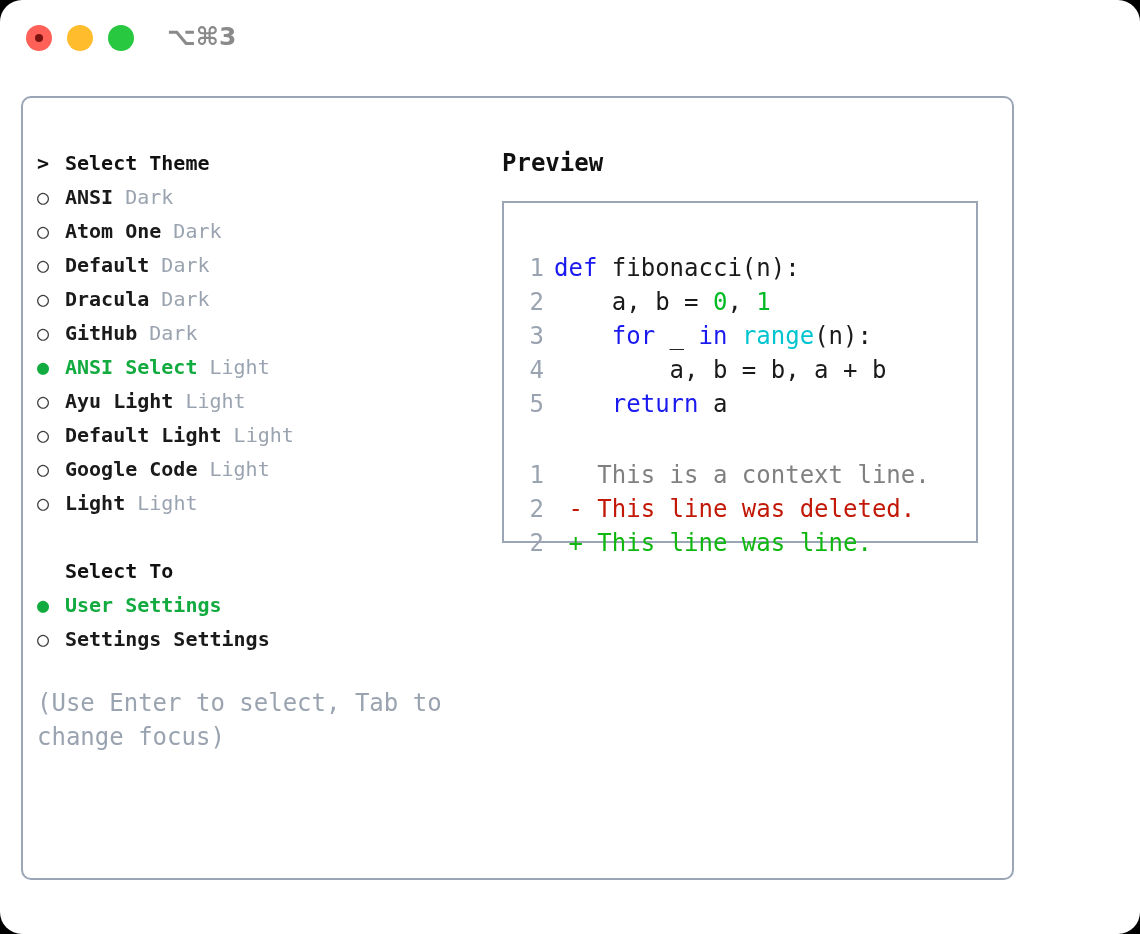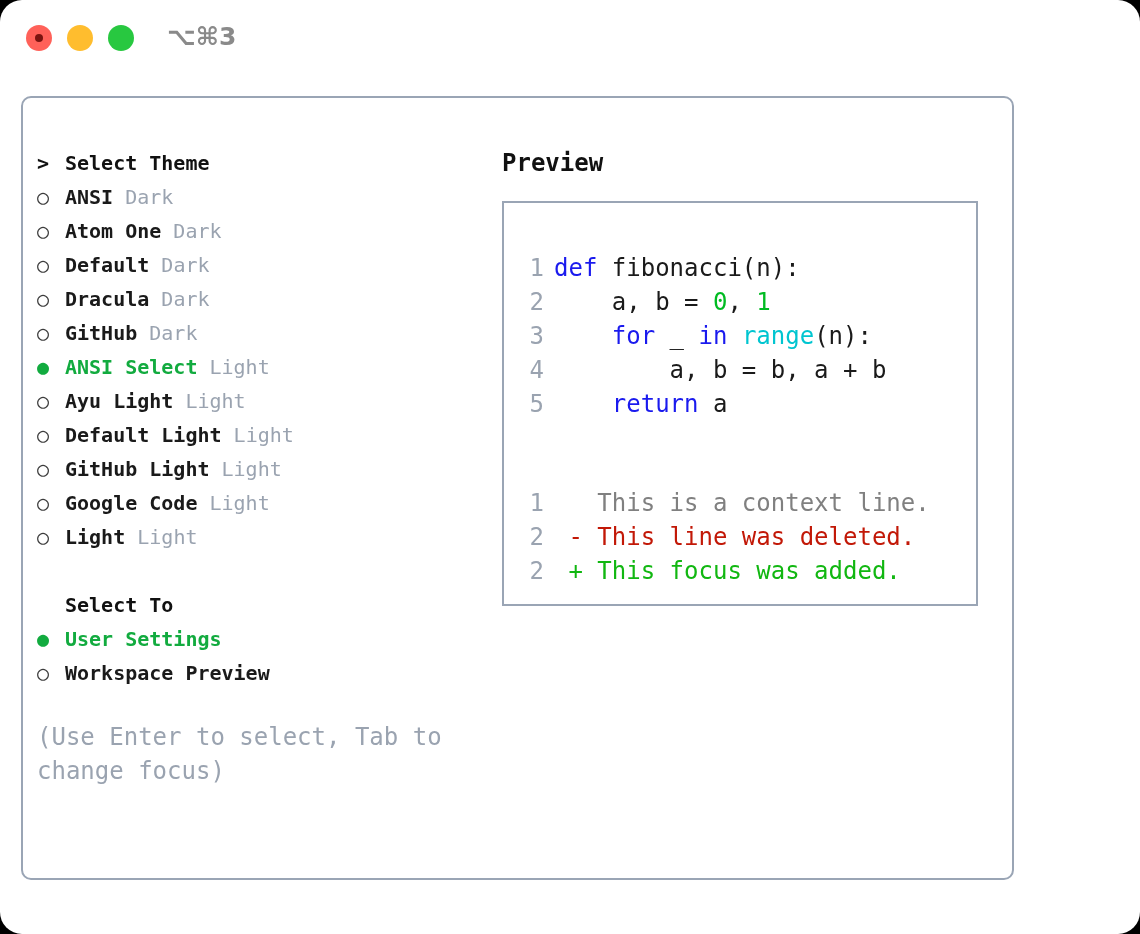--- a/index.html
+++ b/index.html
@@ -162,21 +162,21 @@
   }
   .preview-title {
     font-size: 24px;
     font-weight: bold;
     color: #111111;
     line-height: 34px;
   }
   .preview-box {
     margin-top: 21px;
     width: 476px;
-    height: 405px;
+    height: 342px;
     border: 2px solid #9aa5b5;
     box-sizing: border-box;
     background: #ffffff;
     position: relative;
   }
   .code {
     position: absolute;
     left: 18px;
     top: 48px;
     font-size: 24px;
@@ -196,21 +196,20 @@
   .tok-fn  { color: #00c5d0; text-align: center; }
   .tok-pl  { color: #1a1a1a; }
 
   .diff {
     position: absolute;
     left: 18px;
     top: 255px;
     font-size: 24px;
     line-height: 34px;
     white-space: pre;
-    margin-top: 28px;
   }
   .diff-line { white-space: pre; }
   .diff-ctx { color: #808080; }
   .diff-del { color: #c21807; }
   .diff-add { color: #11b711; }
 </style>
 </head>
 <body>
 
 <div class="window">
@@ -235,40 +234,39 @@
 
         <div id="theme-rows">
             <div class="row"><span class="bullet">○</span><span class="name">ANSI</span><span class="variant"> Dark</span></div>
             <div class="row"><span class="bullet">○</span><span class="name">Atom One</span><span class="variant"> Dark</span></div>
             <div class="row"><span class="bullet">○</span><span class="name">Default</span><span class="variant"> Dark</span></div>
             <div class="row"><span class="bullet">○</span><span class="name">Dracula</span><span class="variant"> Dark</span></div>
             <div class="row"><span class="bullet">○</span><span class="name">GitHub</span><span class="variant"> Dark</span></div>
             <div class="row selected"><span class="bullet selected">●</span><span class="name">ANSI Select</span><span class="variant"> Light</span></div>
             <div class="row"><span class="bullet">○</span><span class="name">Ayu Light</span><span class="variant"> Light</span></div>
             <div class="row"><span class="bullet">○</span><span class="name">Default Light</span><span class="variant"> Light</span></div>
-            <div class="row"><span class="bullet">○</span><span class="name">GitHub Light</span><span class="variant"> Light</span></div>
             <div class="row"><span class="bullet">○</span><span class="name">Google Code</span><span class="variant"> Light</span></div>
             <div class="row"><span class="bullet">○</span><span class="name">Light</span><span class="variant"> Light</span></div>
           </div>
 
         <div class="section-gap"></div>
 
         <div class="row apply-heading">Select To</div>
 
         <div id="apply-rows">
             <div class="row selected"><span class="bullet selected">●</span><span class="name">User Settings</span></div>
-            <div class="row"><span class="bullet">○</span><span class="name">Workspace Preview</span></div>
+            <div class="row"><span class="bullet">○</span><span class="name">Settings Settings</span></div>
           </div>
 
         <div class="help">(Use Enter to select, Tab to change focus)</div>
       </div>
 
       <div class="right-col">
         <div class="preview-title">Preview</div>
         <div class="preview-box">
           <div class="code" id="code-block"><div class="code-line"><span class="lineno">1</span><span class="tok-kw">def</span><span class="tok-pl"> fibonacci(n):</span></div><div class="code-line"><span class="lineno">2</span><span class="tok-pl">    a, b = </span><span class="tok-num">0</span><span class="tok-pl">, </span><span class="tok-num">1</span></div><div class="code-line"><span class="lineno">3</span><span class="tok-pl">    </span><span class="tok-kw">for</span><span class="tok-pl"> _ </span><span class="tok-kw">in</span><span class="tok-pl"> </span><span class="tok-fn">range</span><span class="tok-pl">(n):</span></div><div class="code-line"><span class="lineno">4</span><span class="tok-pl">        a, b = b, a + b</span></div><div class="code-line"><span class="lineno">5</span><span class="tok-pl">    </span><span class="tok-kw">return</span><span class="tok-pl"> a</span></div></div>
-          <div class="diff" id="diff-block"><div class="diff-line"><span class="lineno">1</span><span class="diff-ctx">   This is a context line.</span></div><div class="diff-line"><span class="lineno">2</span><span class="diff-del"> - This line was deleted.</span></div><div class="diff-line"><span class="lineno">2</span><span class="diff-add"> + This focus was added.</span></div></div>
+          <div class="diff" id="diff-block"><div class="diff-line"><span class="lineno">1</span><span class="diff-ctx">   This is a context line.</span></div><div class="diff-line"><span class="lineno">2</span><span class="diff-del"> - This line was deleted.</span></div><div class="diff-line"><span class="lineno">2</span><span class="diff-add"> + This line was line.</span></div></div>
         </div>
       </div>
 
     </div>
   </div>
 </div>
 
 </body></html>

